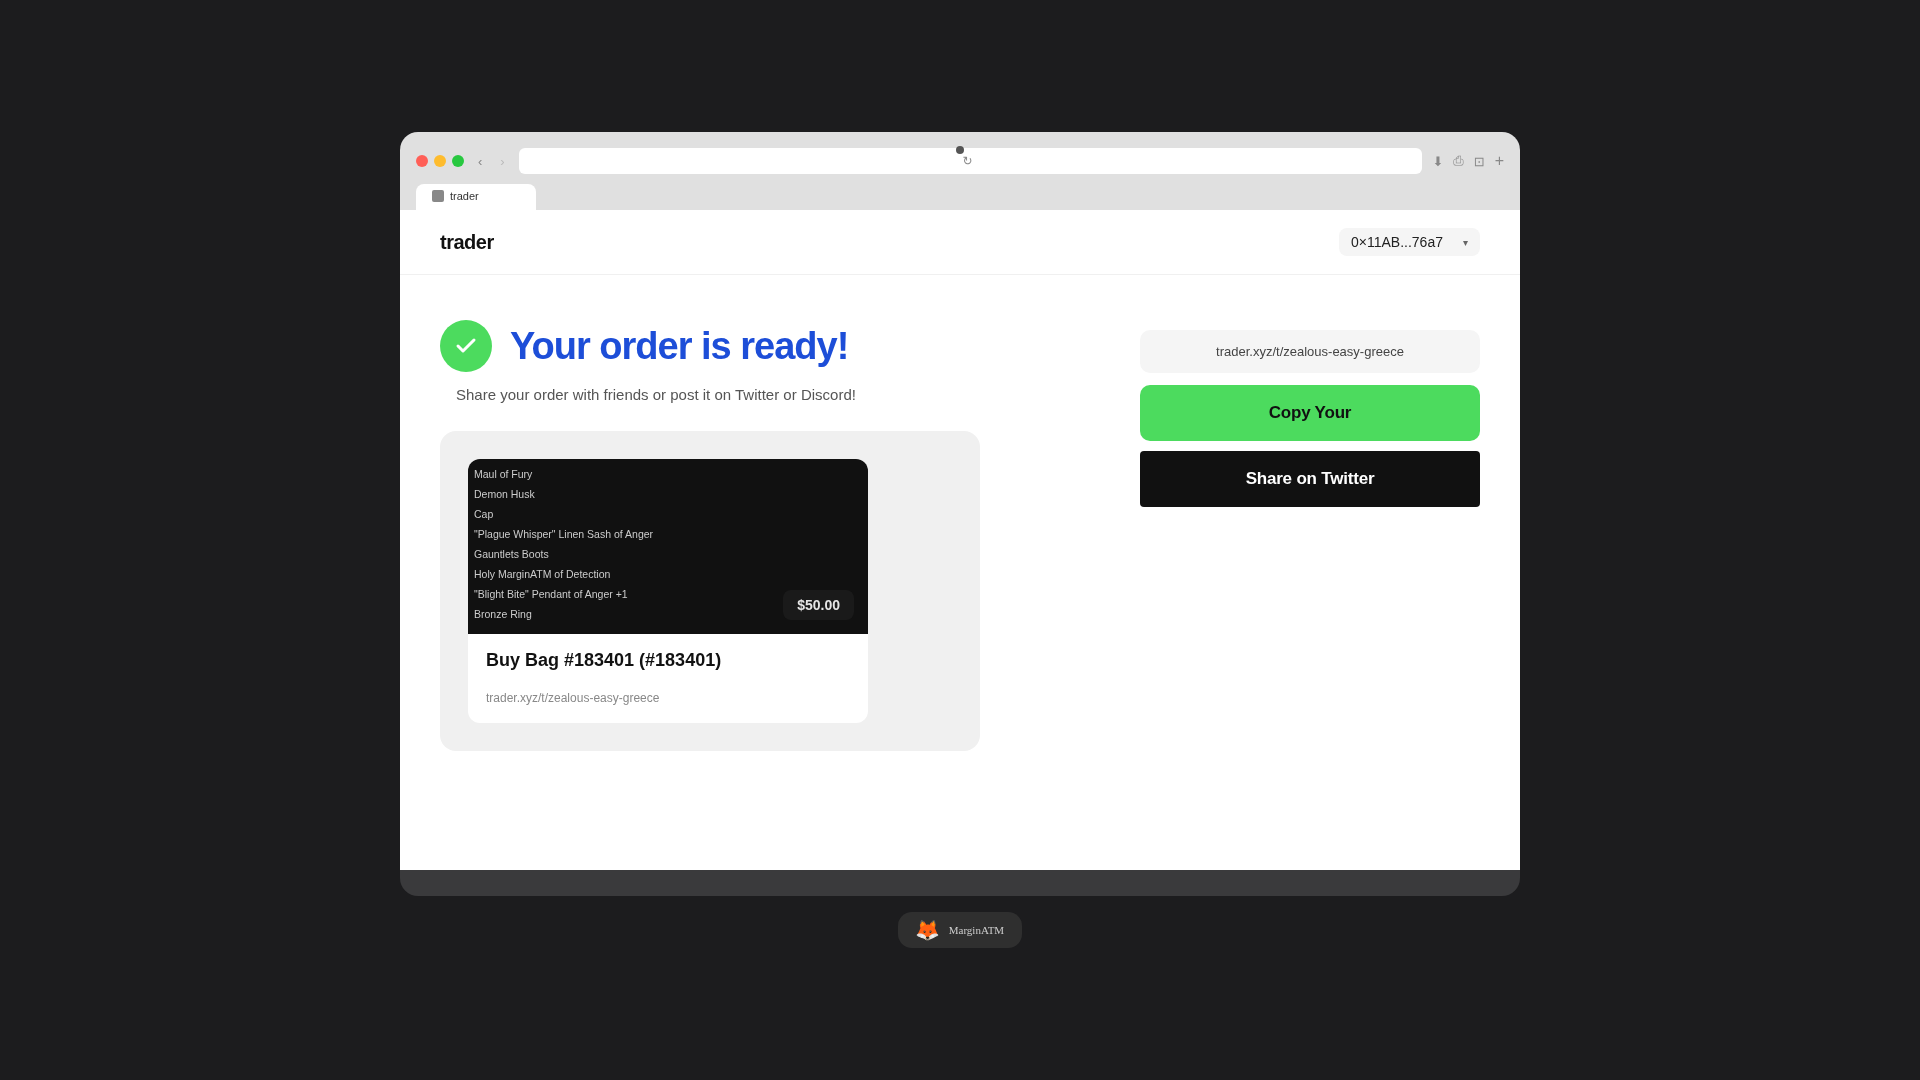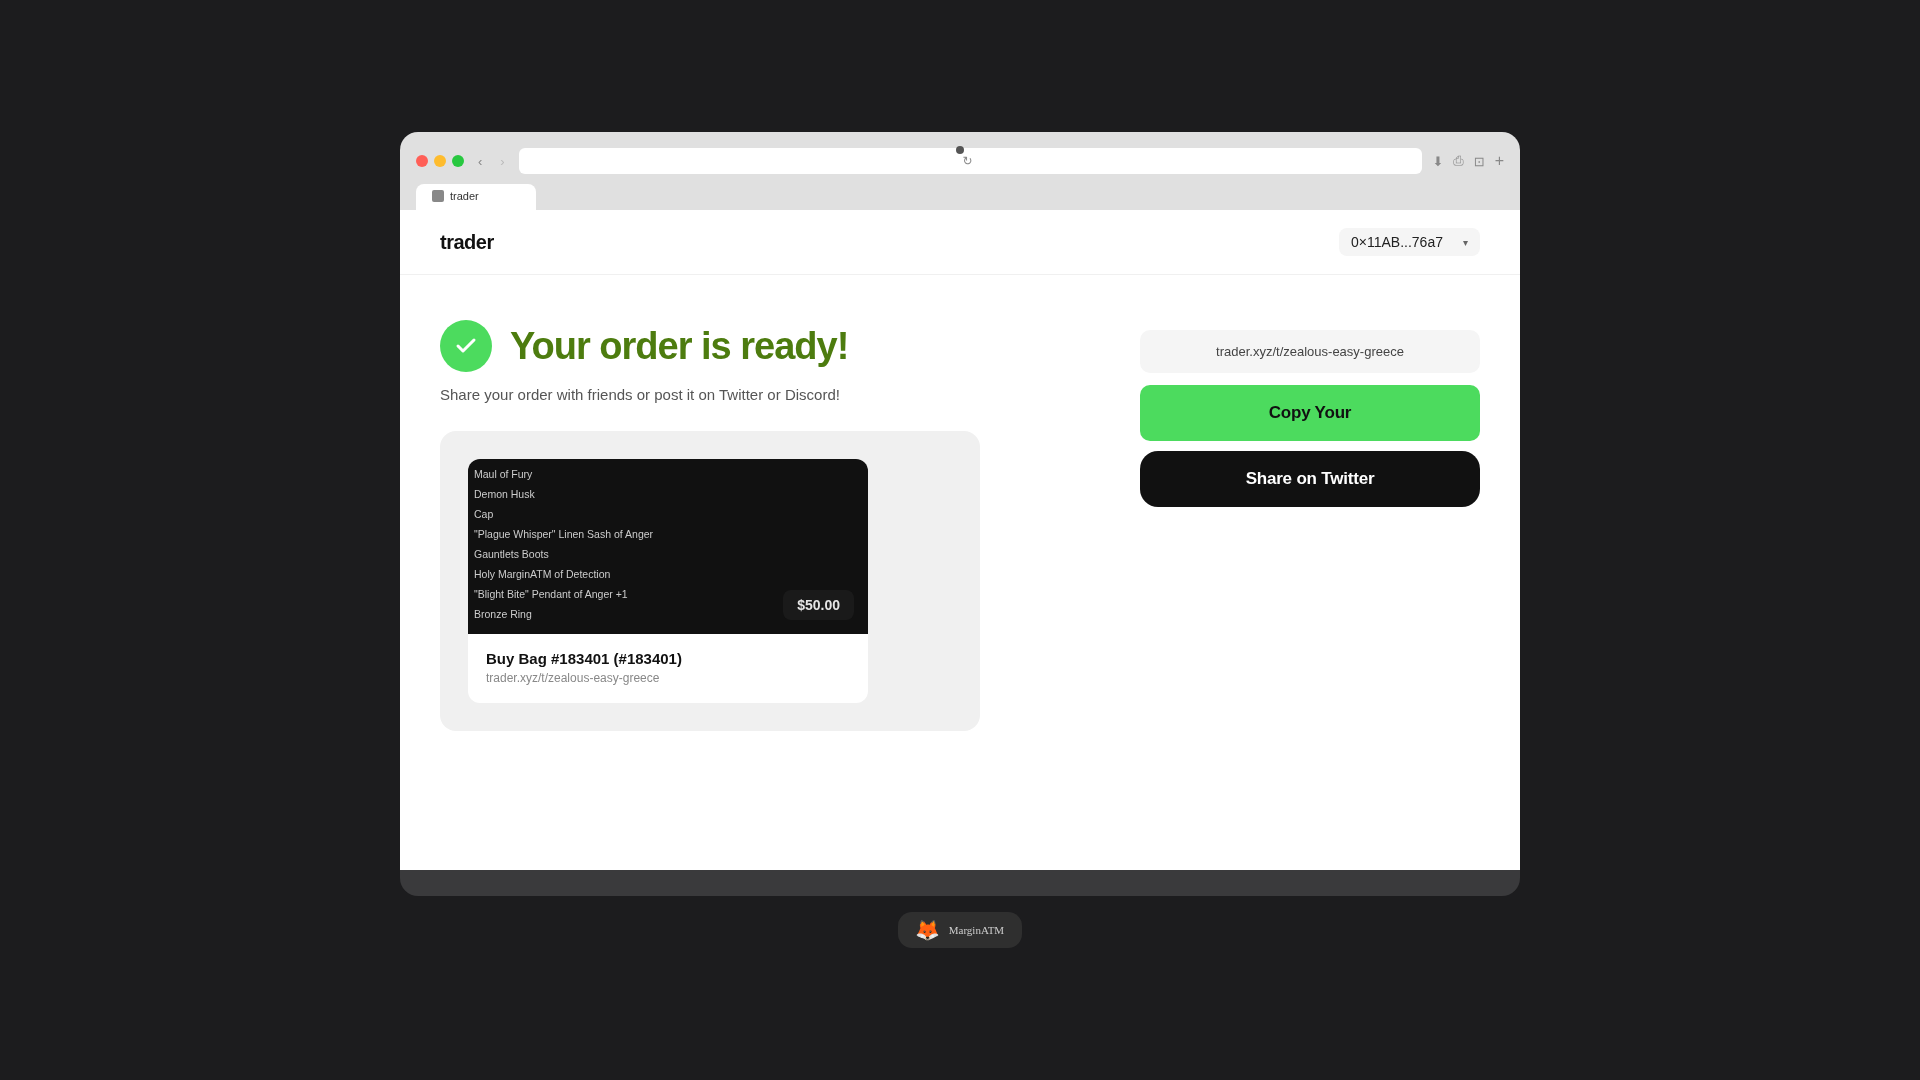--- a/index.html
+++ b/index.html
@@ -67,61 +67,61 @@
 
         <div style="flex:1;">
 
           
           <div style="display:flex;align-items:center;gap:18px;margin-bottom:14px;">
             <div style="width:52px;height:52px;background:#4cdb5e;border-radius:50%;display:flex;align-items:center;justify-content:center;flex-shrink:0;">
               <svg width="26" height="26" viewBox="0 0 26 26" fill="none">
                 <polyline points="5,13 10,18 21,7" stroke="white" stroke-width="3" stroke-linecap="round" stroke-linejoin="round"></polyline>
               </svg>
             </div>
-            <div style="font-size:38px;font-weight:800;color:#4d7c0f;letter-spacing:-1px;">Your order is ready!</div>
+            <div style="font-size:38px;font-weight:800;color:#1d4ed8;letter-spacing:-1px;">Your order is ready!</div>
           </div>
 
           
-          <div style="font-size:15px;color:#555;margin-bottom:28px;">Share your order with friends or post it on Twitter or Discord!</div>
+          <div style="font-size:15px;color:#555;margin-bottom:28px;margin-left:16px;">Share your order with friends or post it on Twitter or Discord!</div>
 
           
           <div style="background:#f0f0f0;border-radius:16px;padding:28px;display:inline-block;width:100%;max-width:540px;">
             <div style="background:white;border-radius:12px;overflow:hidden;max-width:400px;">
 
               <div style="background:#111;height:175px;position:relative;padding:6px;">
                 <div style="font-size:10.5px;color:#ccc;line-height:1.9;">
                   <div>Maul of Fury</div>
                   <div>Demon Husk</div>
                   <div>Cap</div>
                   <div>"Plague Whisper" Linen Sash of Anger</div>
                   <div>Gauntlets Boots</div>
                   <div>Holy MarginATM of Detection</div>
                   <div>"Blight Bite" Pendant of Anger +1</div>
                   <div>Bronze Ring</div>
                 </div>
                 <div style="position:absolute;bottom:14px;right:14px;background:#1a1a1a;color:#e5e5e5;font-size:14px;font-weight:600;padding:7px 14px;border-radius:8px;">$50.00</div>
               </div>
 
               <div style="padding:16px 18px 18px;">
-                <div style="font-size:15px;font-weight:700;color:#111;margin-bottom:4px;">Buy Bag #183401 (#183401)</div>
+                <div style="font-size:18px;font-weight:700;color:#111;margin-bottom:20px;">Buy Bag #183401 (#183401)</div>
                 <div style="font-size:12px;color:#888;">trader.xyz/t/zealous-easy-greece</div>
               </div>
             </div>
           </div>
         </div>
 
         <div style="width:340px;flex-shrink:0;padding-top:10px;">
           
           <div style="background:#f5f5f5;border-radius:10px;padding:14px 18px;font-size:13px;color:#444;text-align:center;margin-bottom:12px;">
             <span>trader.xyz/t/zealous-easy-greece</span>
           </div>
           
           <button style="width:100%;background:#4cdb5e;color:#111;border:none;border-radius:10px;padding:18px;font-size:17px;font-weight:600;cursor:pointer;margin-bottom:10px;letter-spacing:-0.2px;">Copy Your</button>
           
-          <button style="width:100%;background:#111;color:white;border:none;border-radius:18px;padding:18px;font-size:17px;font-weight:600;cursor:pointer;letter-spacing:-0.2px;">Share on Twitter</button>
+          <button style="width:100%;background:#111;color:white;border:none;border-radius:4px;padding:18px;font-size:17px;font-weight:600;cursor:pointer;letter-spacing:-0.2px;">Share on Twitter</button>
         </div>
 
       </div>
     </div>
 
     <div style="background:#3a3a3c;height:26px;border-radius:0 0 18px 18px;"></div>
   </div>
 
   <div style="margin-top:16px;display:flex;align-items:center;gap:8px;background:rgba(50,50,50,0.85);padding:6px 18px;border-radius:14px;">
     <div style="font-size:20px;cursor:pointer;">🦊</div>

